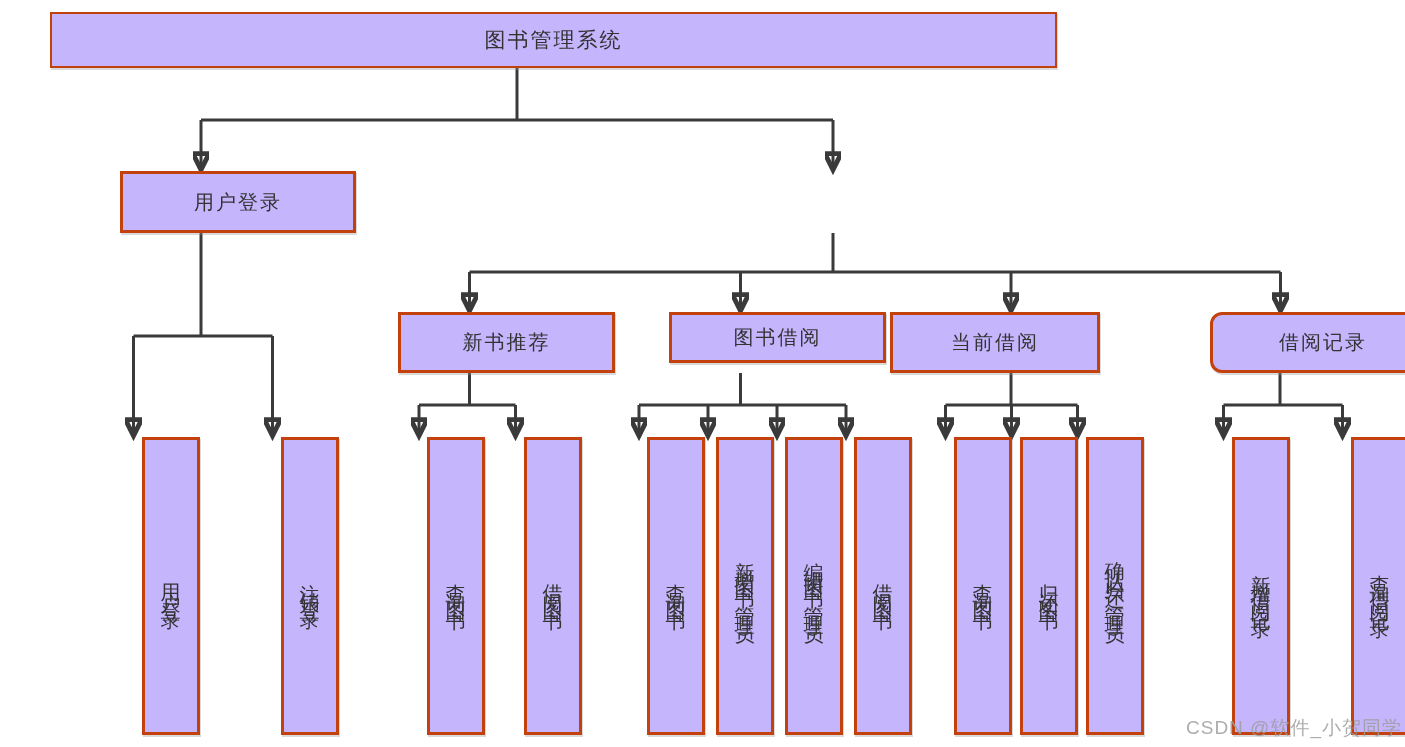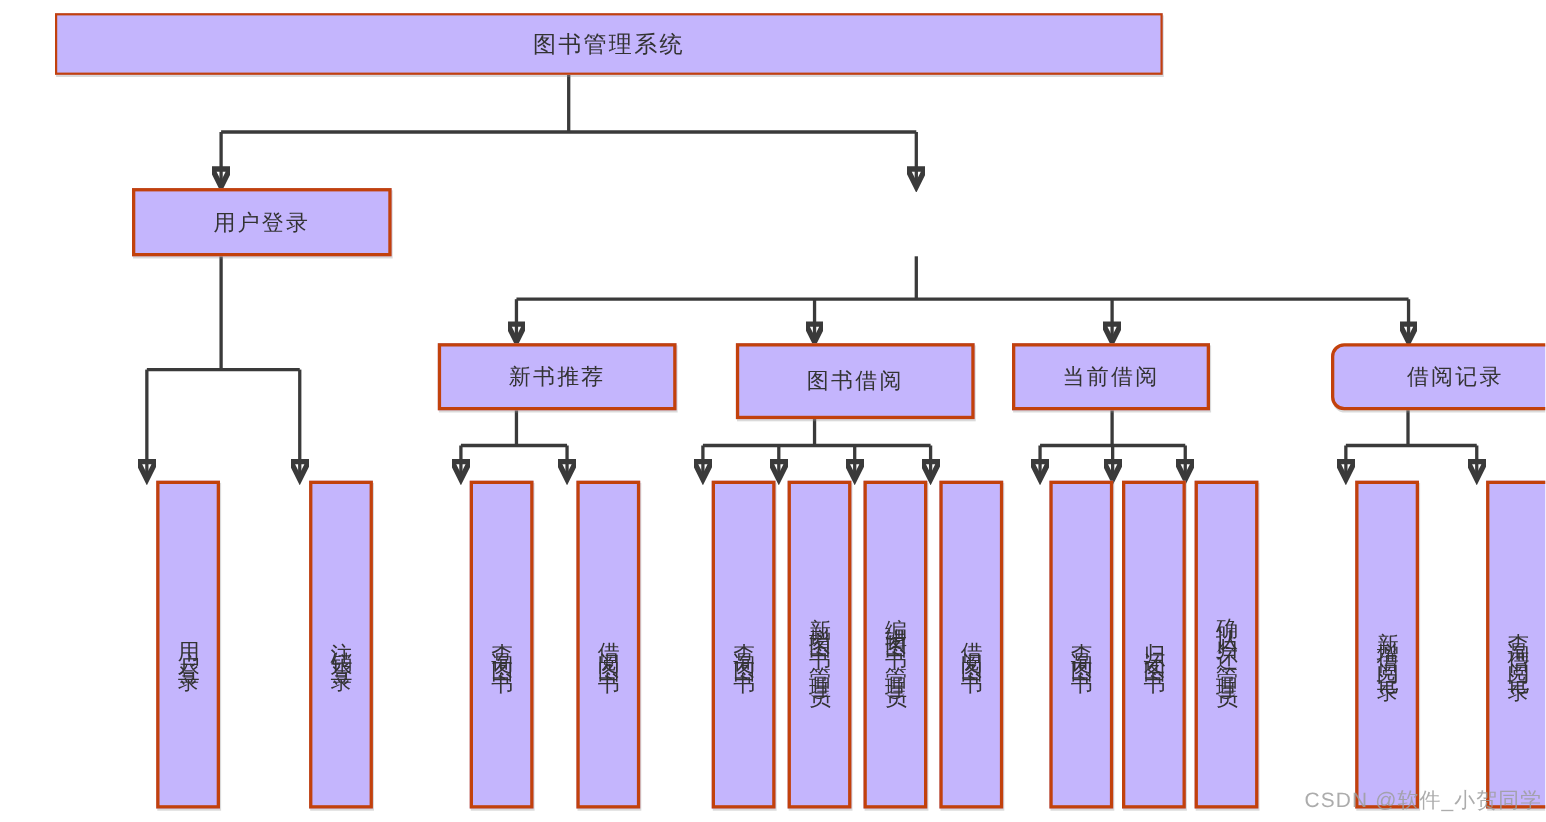--- a/index.html
+++ b/index.html
@@ -133,22 +133,22 @@
       <path class="arrow" d="M1223.5 405 V435"></path>
       <path class="arrow" d="M1342.5 405 V435"></path>
     </g>
   </svg>
 
   <div class="box root" style="left:13px; top:12px; width:1007px; height:56px;">图书管理系统</div>
 
   <div class="box" style="left:83px; top:171px; width:236px; height:62px;">用户登录</div>
 
   <div class="box" style="left:361px; top:312px; width:217px; height:61px;">新书推荐</div>
-  <div class="box" style="left:632px; top:312px; width:217px; height:69px;">图书借阅</div>
-  <div class="box" style="left:883px; top:312px; width:180px; height:61px;">当前借阅</div>
+  <div class="box" style="left:632px; top:312px; width:217px; height:51px;">图书借阅</div>
+  <div class="box" style="left:853px; top:312px; width:210px; height:61px;">当前借阅</div>
   <div class="box" style="left:1173px; top:312px; width:226px; height:61px;border-radius:12px;">借阅记录</div>
 
   <div class="box leaf" style="left:105px; top:437px; width:58px; height:298px;">用户登录</div>
   <div class="box leaf" style="left:244px; top:437px; width:58px; height:298px;">注销登录</div>
 
   <div class="box leaf" style="left:390px; top:437px; width:58px; height:298px;">查询图书</div>
   <div class="box leaf" style="left:487px; top:437px; width:58px; height:298px;">借阅图书</div>
 
   <div class="box leaf" style="left:610px; top:437px; width:58px; height:298px;">查询图书</div>
   <div class="box leaf" style="left:679px; top:437px; width:58px; height:298px;">新增图书（管理员）</div>

